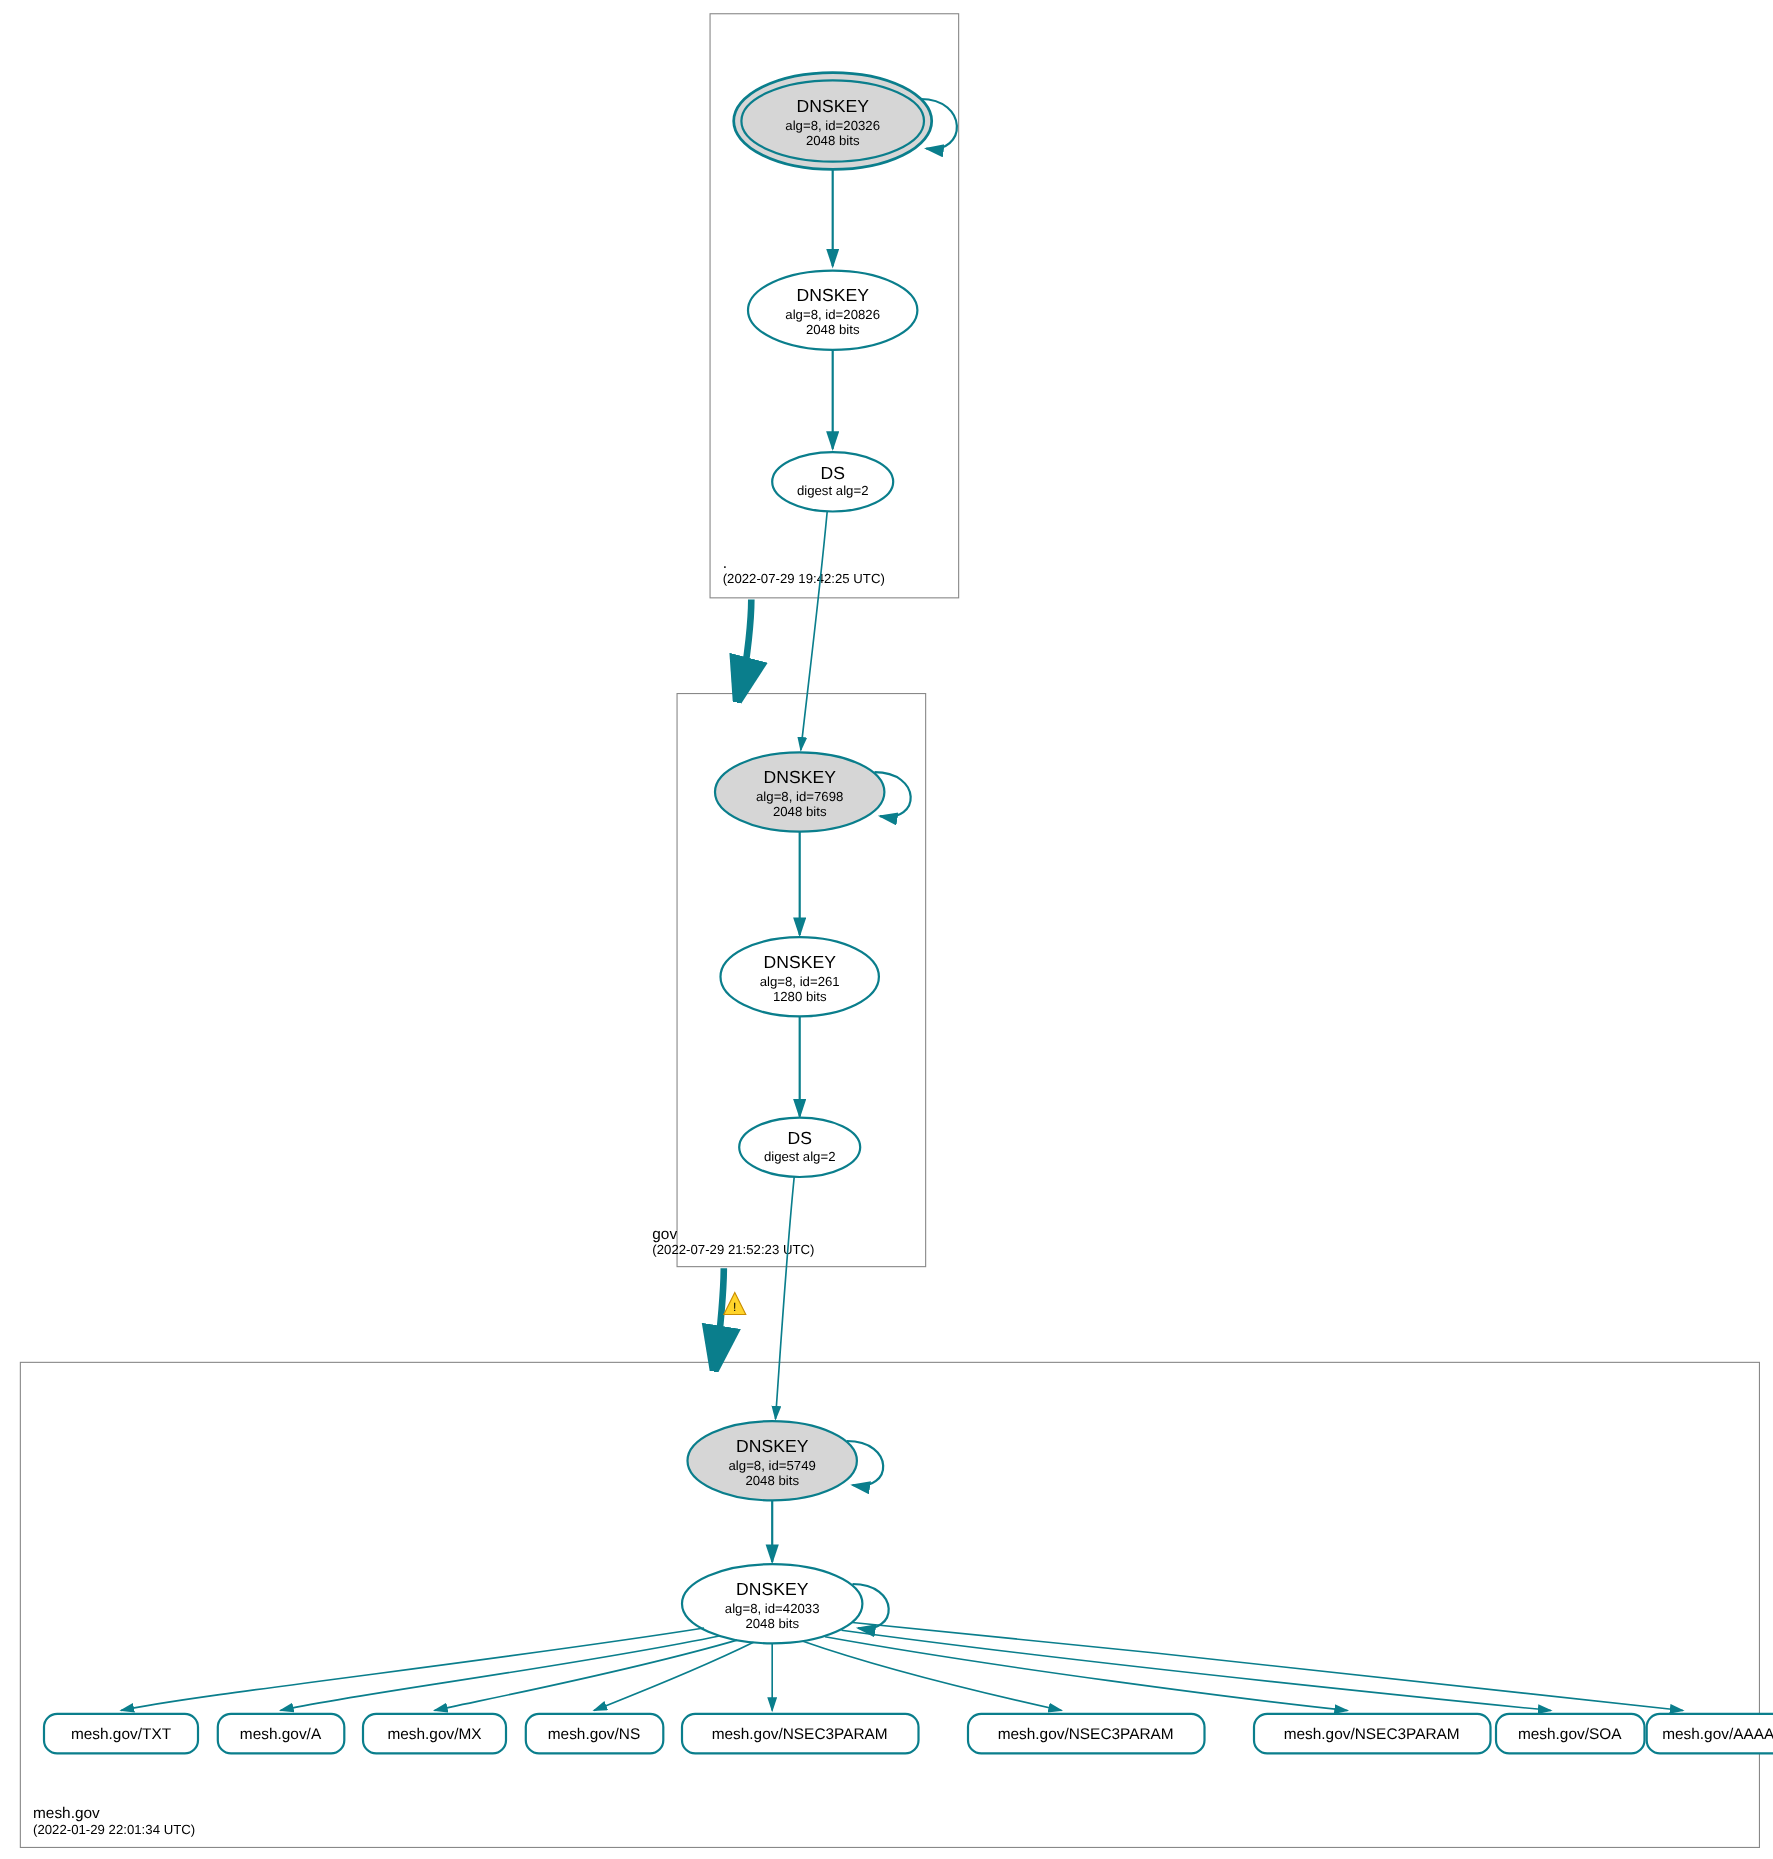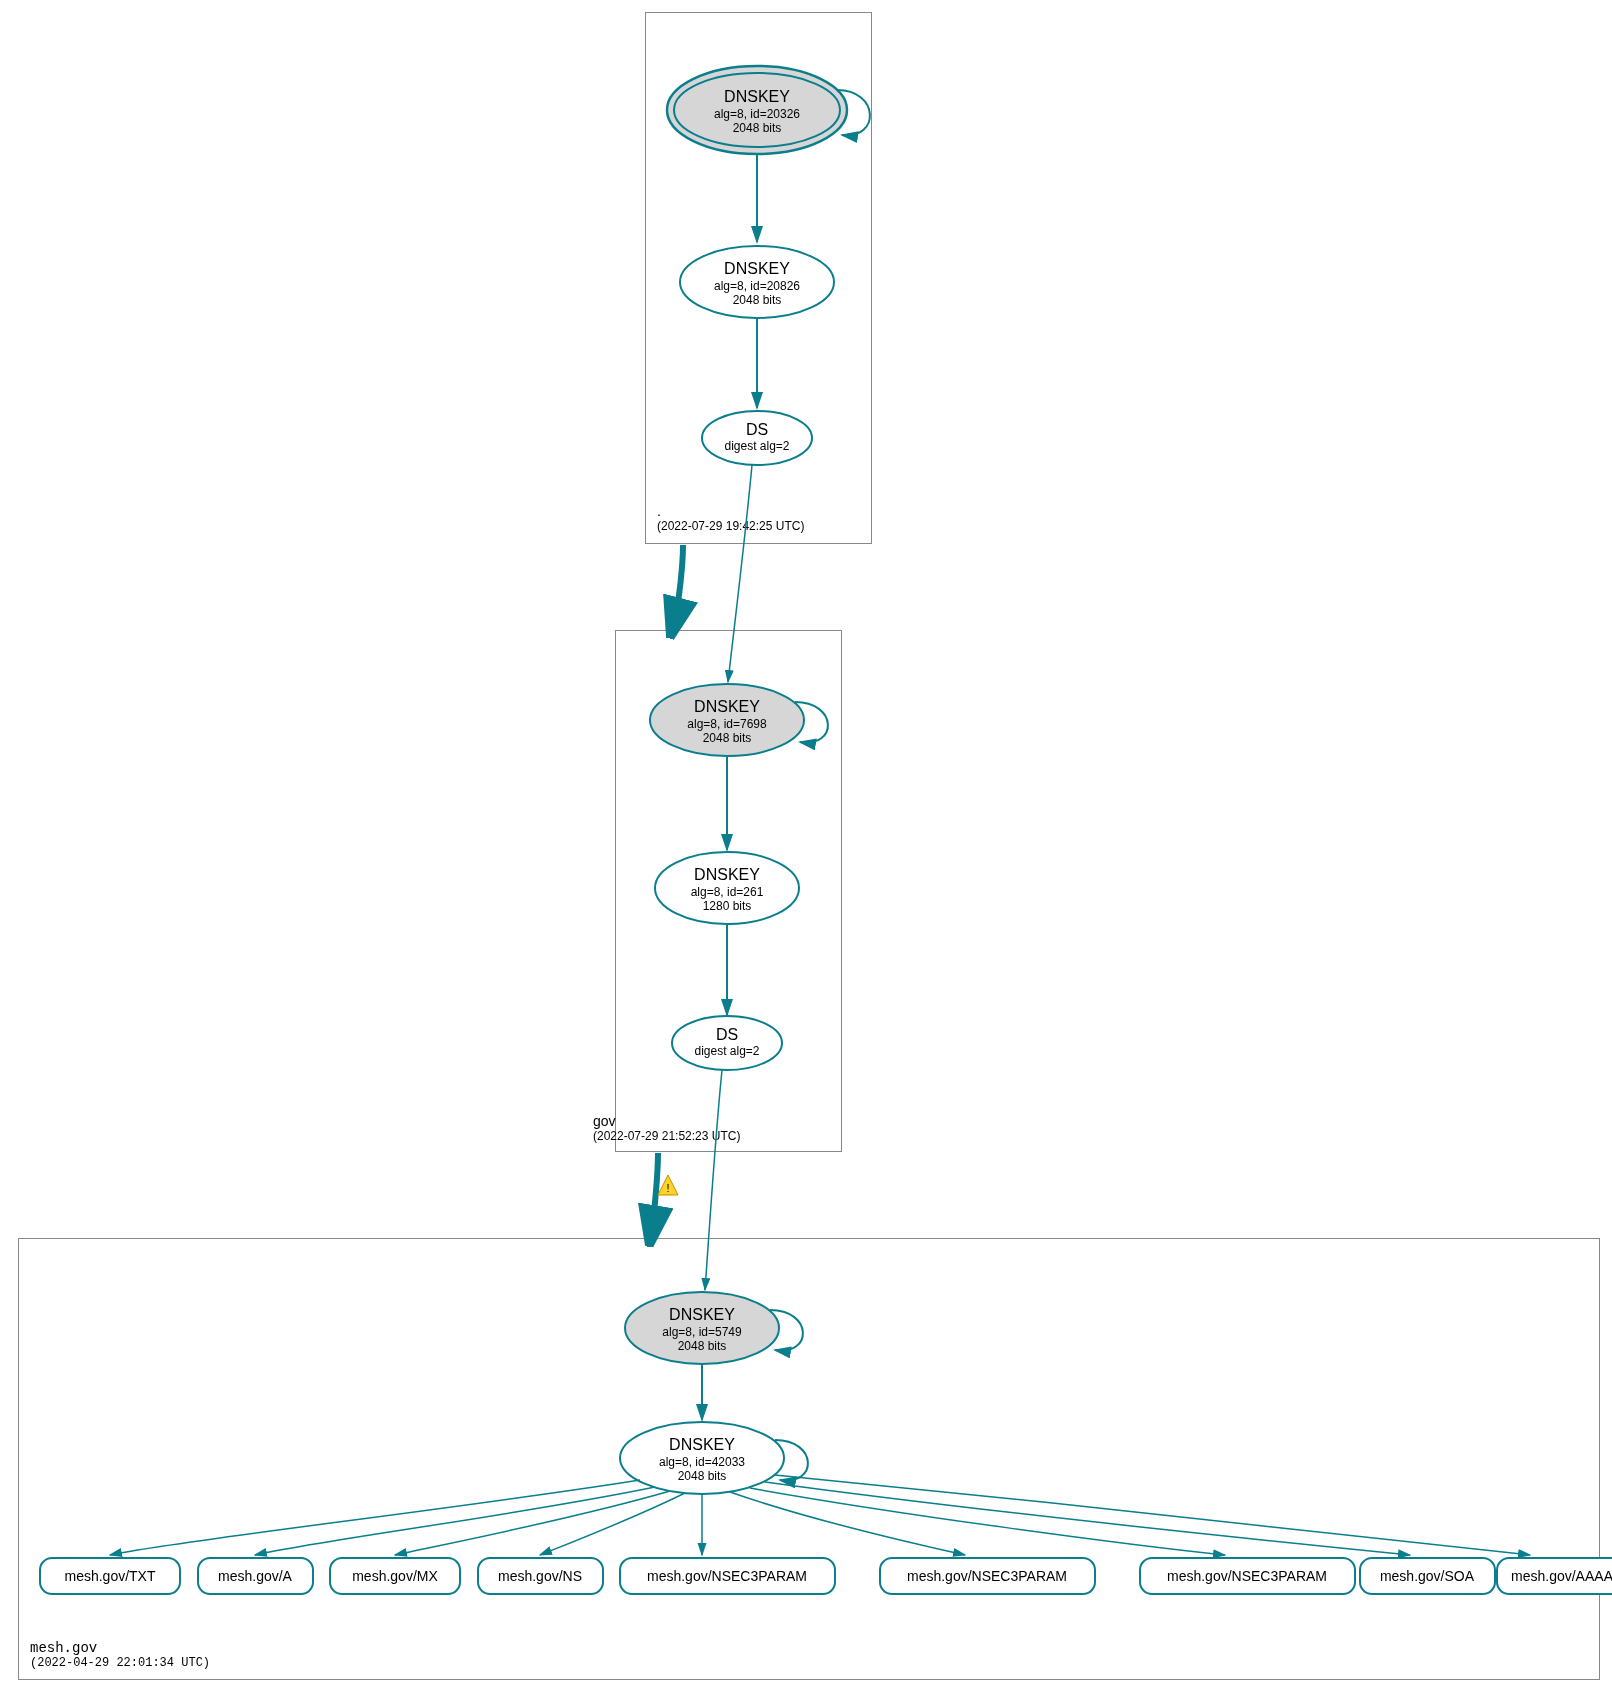--- a/index.html
+++ b/index.html
@@ -62,23 +62,23 @@
   <span class="zone-label-line2">(2022-07-29 19:42:25 UTC)</span>
 </div>
 
 <div class="zone-box" style="left:615px; top:630px; width:225px; height:520px;"></div>
 <div class="zone-label" style="left:593px; top:1113px;">
   <span class="zone-label-line1">gov</span>
   <span class="zone-label-line2">(2022-07-29 21:52:23 UTC)</span>
 </div>
 
 <div class="zone-box" style="left:18px; top:1238px; width:1580px; height:440px;"></div>
-<div class="zone-label" style="left:30px; top:1640px;font-family:Liberation Mono, monospace;">
+<div class="zone-label" style="left:30px; top:1640px;">
   <span class="zone-label-line1">mesh.gov</span>
-  <span class="zone-label-line2">(2022-04-29 22:01:34 UTC)</span>
+  <span class="zone-label-line2">(2022-01-29 22:01:34 UTC)</span>
 </div>
 
 <svg width="1612" height="1690">
 <defs>
   <marker id="arrow" markerWidth="10" markerHeight="10" refX="8" refY="3" orient="auto" markerUnits="strokeWidth">
     <path d="M0,0 L0,6 L9,3 z" fill="#0a7e8c"></path>
   </marker>
   <marker id="arrow-big" markerWidth="7" markerHeight="7" refX="5" refY="3" orient="auto" markerUnits="strokeWidth">
     <path d="M0,0 L0,6 L9,3 z" fill="#0a7e8c"></path>
   </marker>

